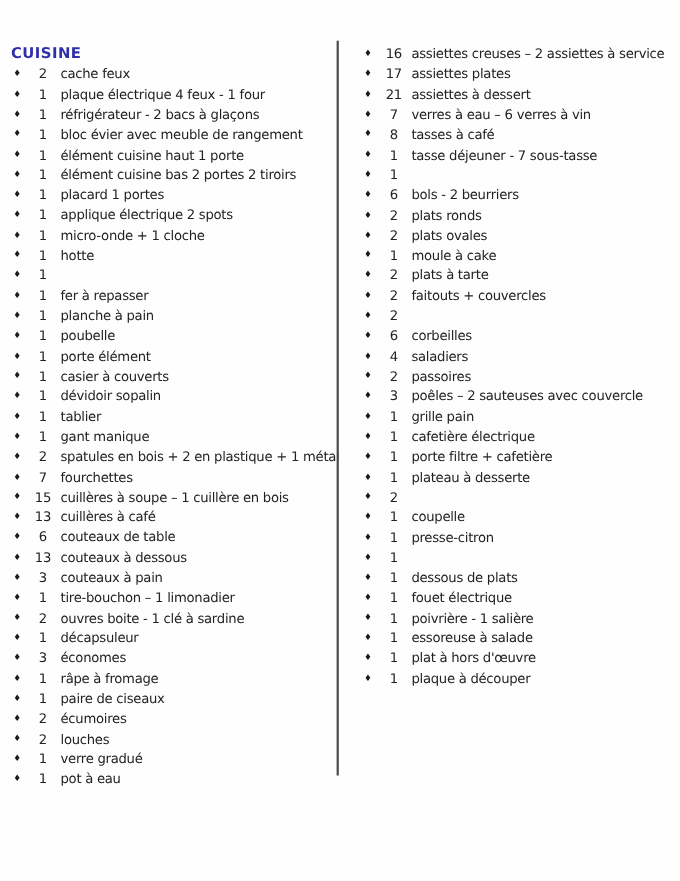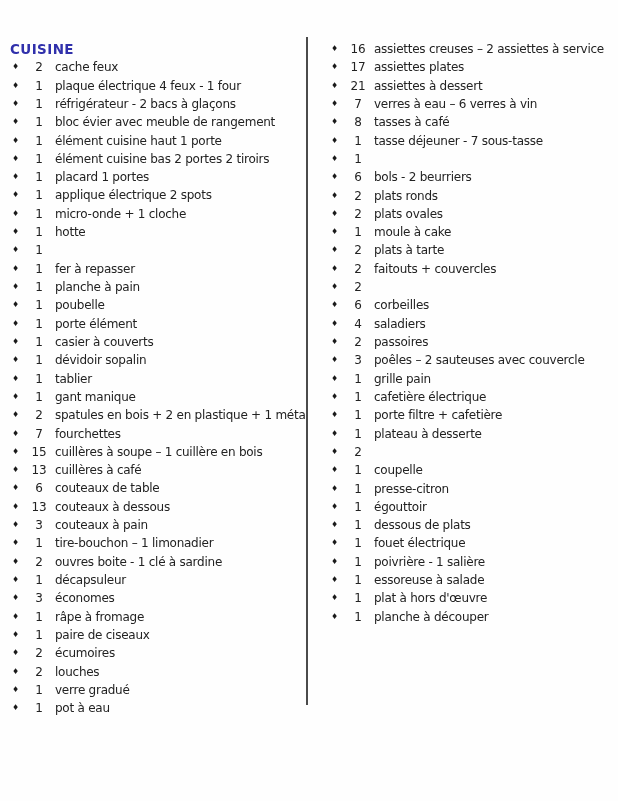--- a/index.html
+++ b/index.html
@@ -423,21 +423,20 @@
 
         <div class="item">
           <span class="bullet">♦</span>
           <span class="qty">1</span>
           <span class="label">presse-citron</span>
         </div>
 
         <div class="item">
           <span class="bullet">♦</span>
           <span class="qty">1</span>
-          <span class="label">égouttoir</span>
         </div>
 
         <div class="item">
           <span class="bullet">♦</span>
           <span class="qty">1</span>
           <span class="label">dessous de plats</span>
         </div>
 
         <div class="item">
           <span class="bullet">♦</span>
@@ -459,18 +458,18 @@
 
         <div class="item">
           <span class="bullet">♦</span>
           <span class="qty">1</span>
           <span class="label">plat à hors d'œuvre</span>
         </div>
 
         <div class="item">
           <span class="bullet">♦</span>
           <span class="qty">1</span>
-          <span class="label">planche à découper</span>
+          <span class="label">plaque à découper</span>
         </div>
       </div>
   </div>
 
 </div>
 
 </body></html>

